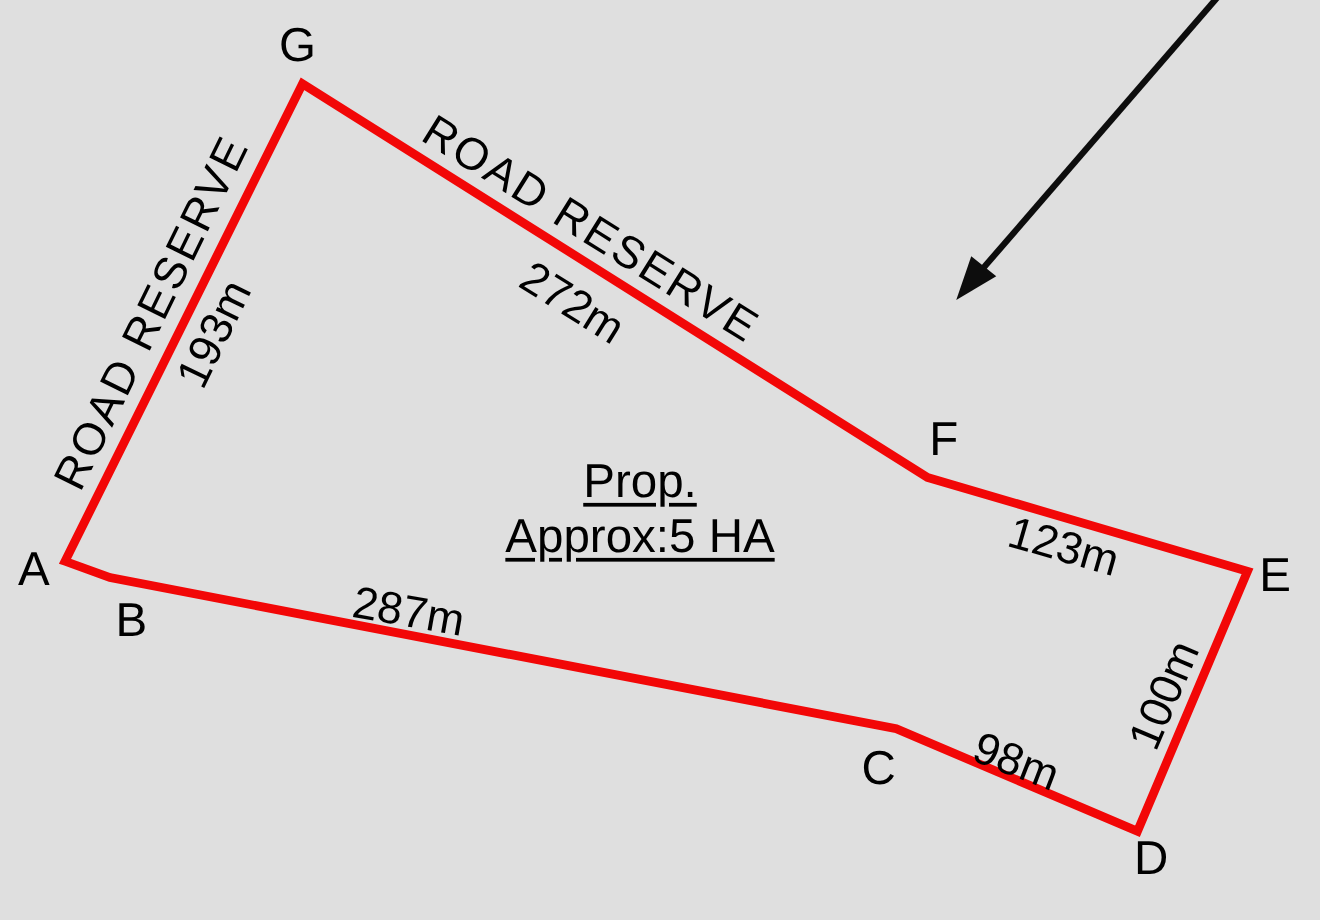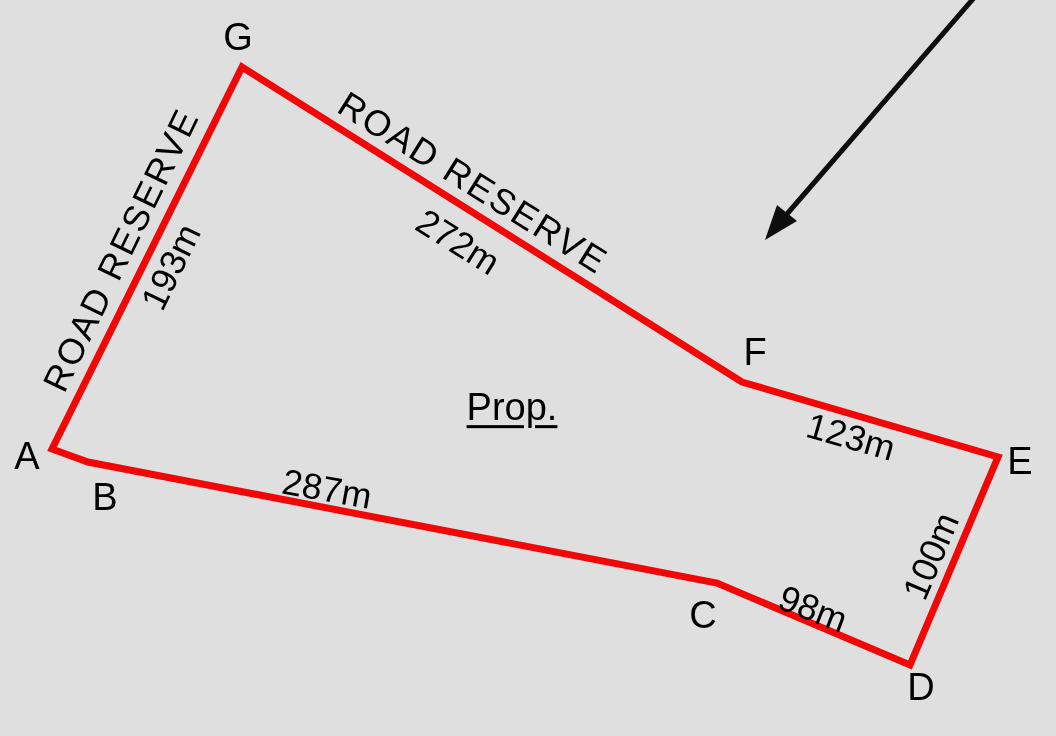--- a/index.html
+++ b/index.html
@@ -94,15 +94,16 @@
 
   <div class="lbl edge-label" style="left:171px;top:267px;--r:-64deg">193m</div>
   <div class="lbl edge-label" style="left:458px;top:242px;--r:32deg">272m</div>
   <div class="lbl edge-label" style="left:851px;top:437px;--r:16deg">123m</div>
   <div class="lbl edge-label" style="left:327px;top:489px;--r:10deg">287m</div>
   <div class="lbl edge-label" style="left:813px;top:609px;--r:21deg">98m</div>
   <div class="lbl edge-label" style="left:931px;top:556px;--r:-67deg">100m</div>
 
   <div class="area-label" style="left:512px;top:408px">
     <div class="area-line">Prop.</div>
+    <div class="area-line">Approx:5 HA</div>
   </div>
 
 </div>
 
 </body></html>

